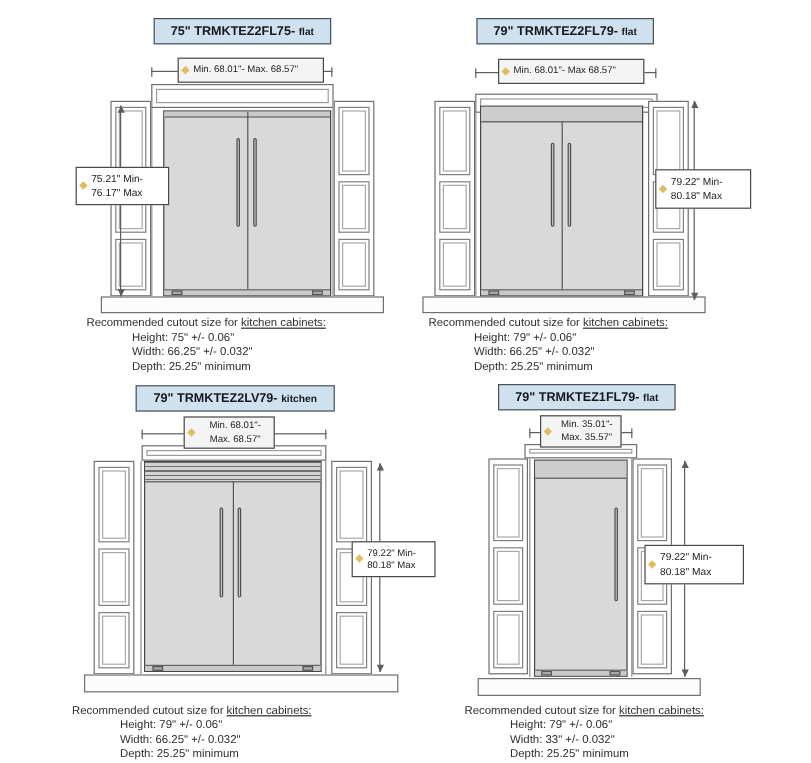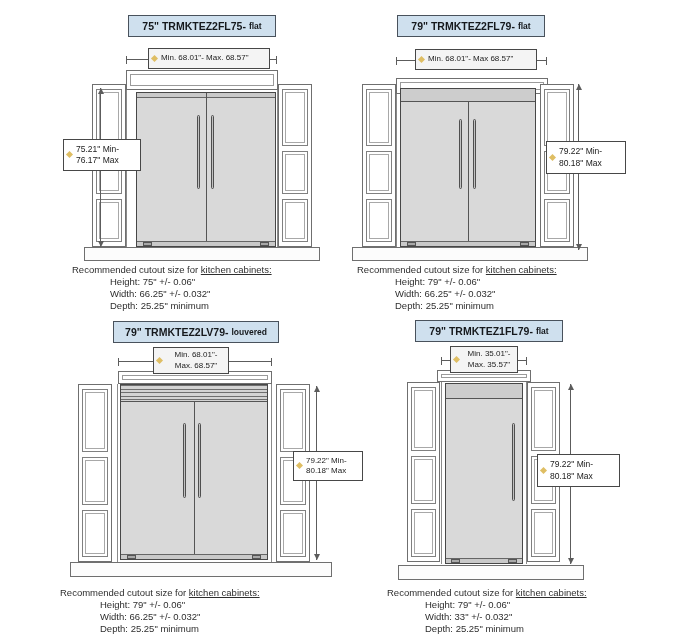--- a/index.html
+++ b/index.html
@@ -156,21 +156,21 @@
 
   <div class="cutout abs" style="left:357px;top:264px;">
     <div class="cut-head"><span>Recommended cutout size for </span><span class="ul">kitchen cabinets:</span></div>
     <div class="cut-line">Height: 79" +/- 0.06"</div>
     <div class="cut-line">Width: 66.25" +/- 0.032"</div>
     <div class="cut-line">Depth: 25.25" minimum</div>
   </div>
 
   <div class="banner abs" style="left:113px;top:321px;width:166px;">
     <span>79" TRMKTEZ2LV79-</span>
-      <span class="bsuf">louvered</span>
+      <span class="bsuf">kitchen</span>
   </div>
 
   <div class="dimh abs" style="left:118px;top:361px;width:154px;"></div>
   <div class="mlabel abs" style="left:153px;top:347px;width:76px;height:27px;align-items:center;padding-left:13px;">
     <span class="diamond"></span>
     <div>Min. 68.01"-</div>
     <div>Max. 68.57"</div>
   </div>
 
   <div class="topcab abs" style="left:118px;top:371px;width:154px;height:13px;"></div>

